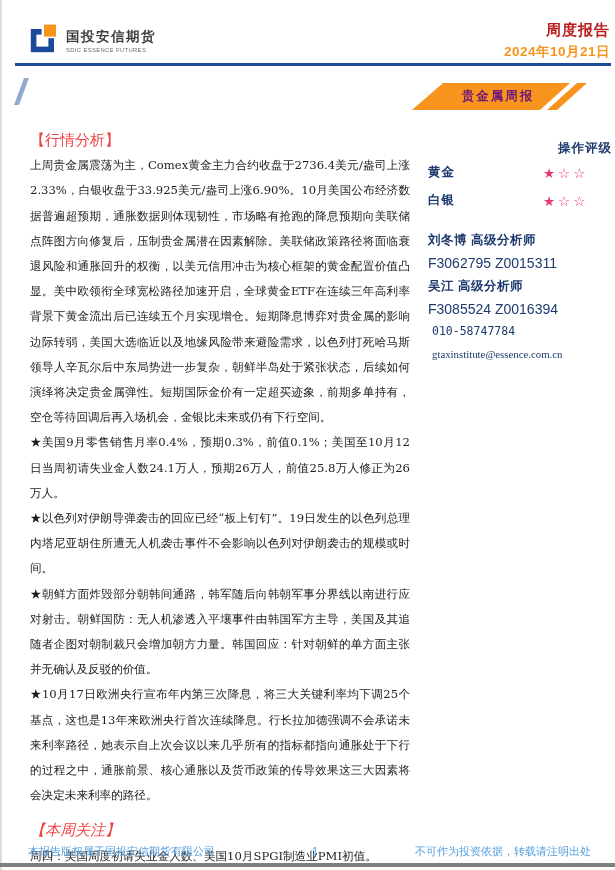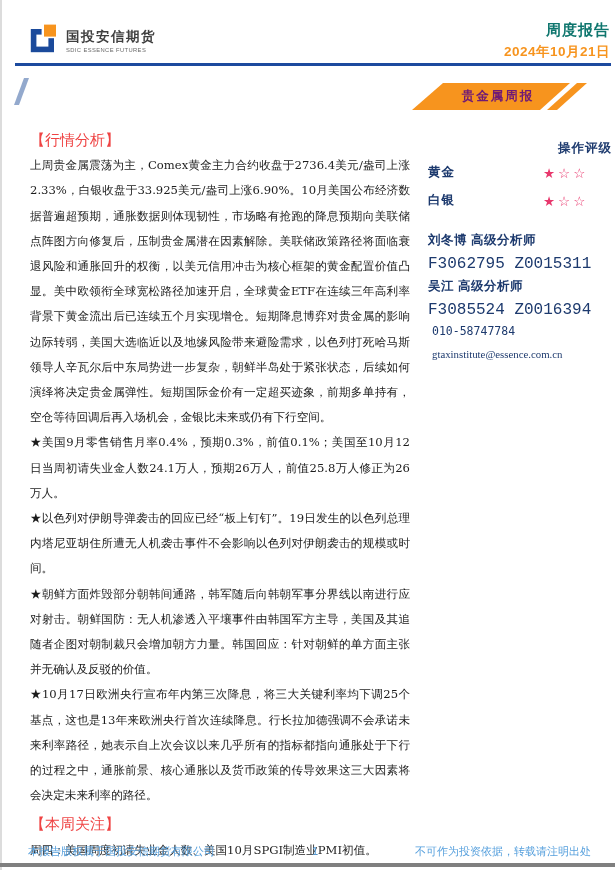--- a/index.html
+++ b/index.html
@@ -11,21 +11,21 @@
   }
   .edge-left { position:absolute; left:0; top:0; width:2px; height:100%; background:#dcdcdc; }
   .edge-bottom { position:absolute; left:0; bottom:3px; width:100%; height:4px; background:#7f7f7f; }
 
   
   .logo { position:absolute; left:28px; top:23px; width:32px; height:32px; }
   .company { position:absolute; left:66px; top:28px; }
   .company-cn { font-size:13.5px; font-weight:bold; color:#3f3f3f; letter-spacing:1.5px; }
   .company-en { font-size:5.8px; color:#6a6a6a; letter-spacing:0.4px; margin-top:1px; }
   .head-right { position:absolute; right:5px; top:21px; text-align:right; }
-  .report-type { font-size:15px; font-weight:bold; color:#0f766e; letter-spacing:1px; }
+  .report-type { font-size:15px; font-weight:bold; color:#b91c1c; letter-spacing:1px; }
   .report-date { font-size:13.5px; font-weight:bold; color:#f7941e; margin-top:3px; letter-spacing:0.5px; }
   .head-rule { position:absolute; left:15px; right:4px; top:63px; height:2.5px; background:#1c4a9e; }
 
   
   .banner-sliver { position:absolute; left:14px; top:78px; width:16px; height:27px;
     background:#93a9cd; clip-path:polygon(10px 0,15px 0,5px 100%,0 100%); }
   .banner-blue { position:absolute; left:27px; top:78px; width:425px; height:27px;
     background:#1c4a9e; clip-path:polygon(11px 0,100% 0,calc(100% - 11px) 100%,0 100%); }
   .banner-blue .banner-title { position:absolute; inset:0; display:flex; align-items:center;
     justify-content:center; padding-right:70px; color:#fff; font-size:13px; font-weight:bold;
@@ -36,30 +36,30 @@
     justify-content:center; padding-left:14px; color:#701a75; font-size:12.5px; font-weight:bold;
     letter-spacing:2px; }
   .banner-orange-tip { position:absolute; left:547px; top:83px; width:40px; height:27px;
     background:#f7941e; clip-path:polygon(30px 0,40px 0,10px 100%,0 100%); }
 
   
   .body-col { position:absolute; left:30px; top:128px; width:380px;
     font-family:"DejaVu Serif", serif; color:#1c1c1c; font-size:11.6px; line-height:25.2px; }
   .body-col .sec-heading { font-size:15px; color:#ef4444; }
   .body-col p { text-align:justify; }
-  .focus-heading { margin-top:4px; }
+  .focus-heading { margin-top:10px;font-style:italic; }
   
   .side-col { position:absolute; left:428px; top:140px; width:184px; color:#1d3a6e; }
   .rating-heading { font-size:12.5px; font-weight:bold; letter-spacing:1px;text-align:right; }
   .rating-row { display:flex; align-items:center; height:25px; margin-top:3px;gap:38px; }
   .rating-label { font-size:12.5px; font-weight:bold; width:77px; letter-spacing:1px; }
   .rating-stars { font-size:13.5px; color:#e8386d; letter-spacing:3px; }
   .analysts { margin-top:19px; }
   .an-name { font-size:12.5px; font-weight:bold; height:23px; letter-spacing:0.5px; }
-  .an-code { font-family:Liberation Mono, monospace; font-size:16px; height:23px; }
+  .an-code { font-family:Liberation Sans, sans-serif; font-size:14px; height:23px; }
   .side-phone { font-family:"DejaVu Sans Mono", monospace; font-size:11.5px; height:24px; padding-left:4px; }
   .side-email { font-family:Liberation Serif, serif; font-size:10.8px; padding-left:4px;
     color:#1d3a6e; text-decoration:none; display:block; }
 
   
   .footer { position:absolute; left:28px; right:24px; bottom:11px; display:flex;
     justify-content:space-between; align-items:baseline; color:#57a0dd; font-size:11px; }
 </style>
 </head>
 <body>

